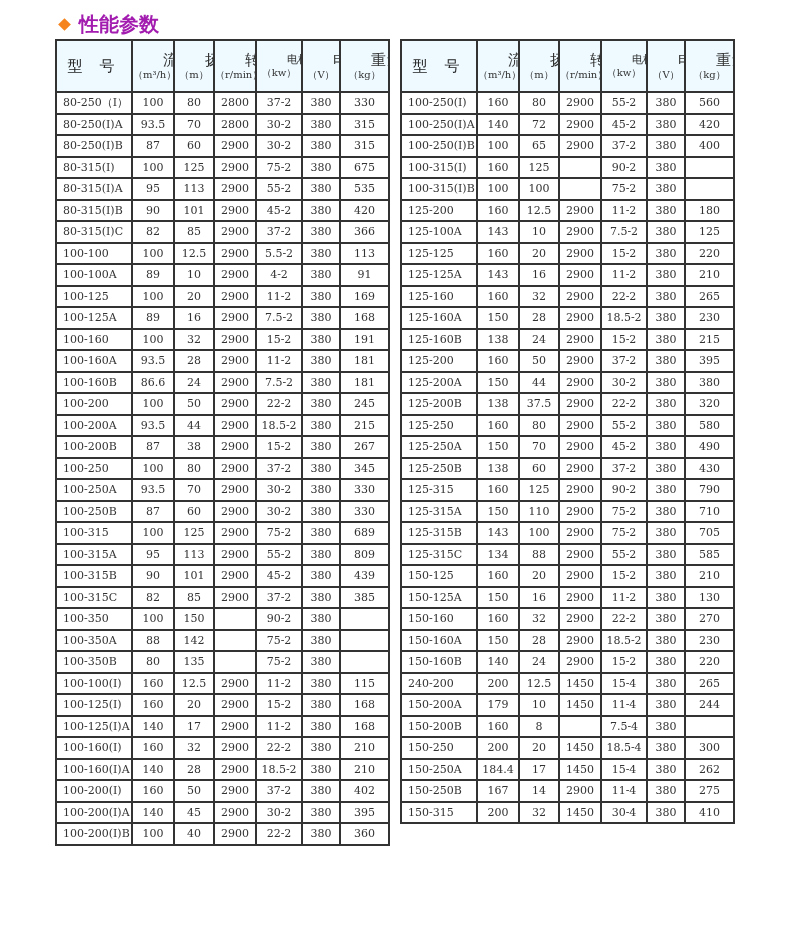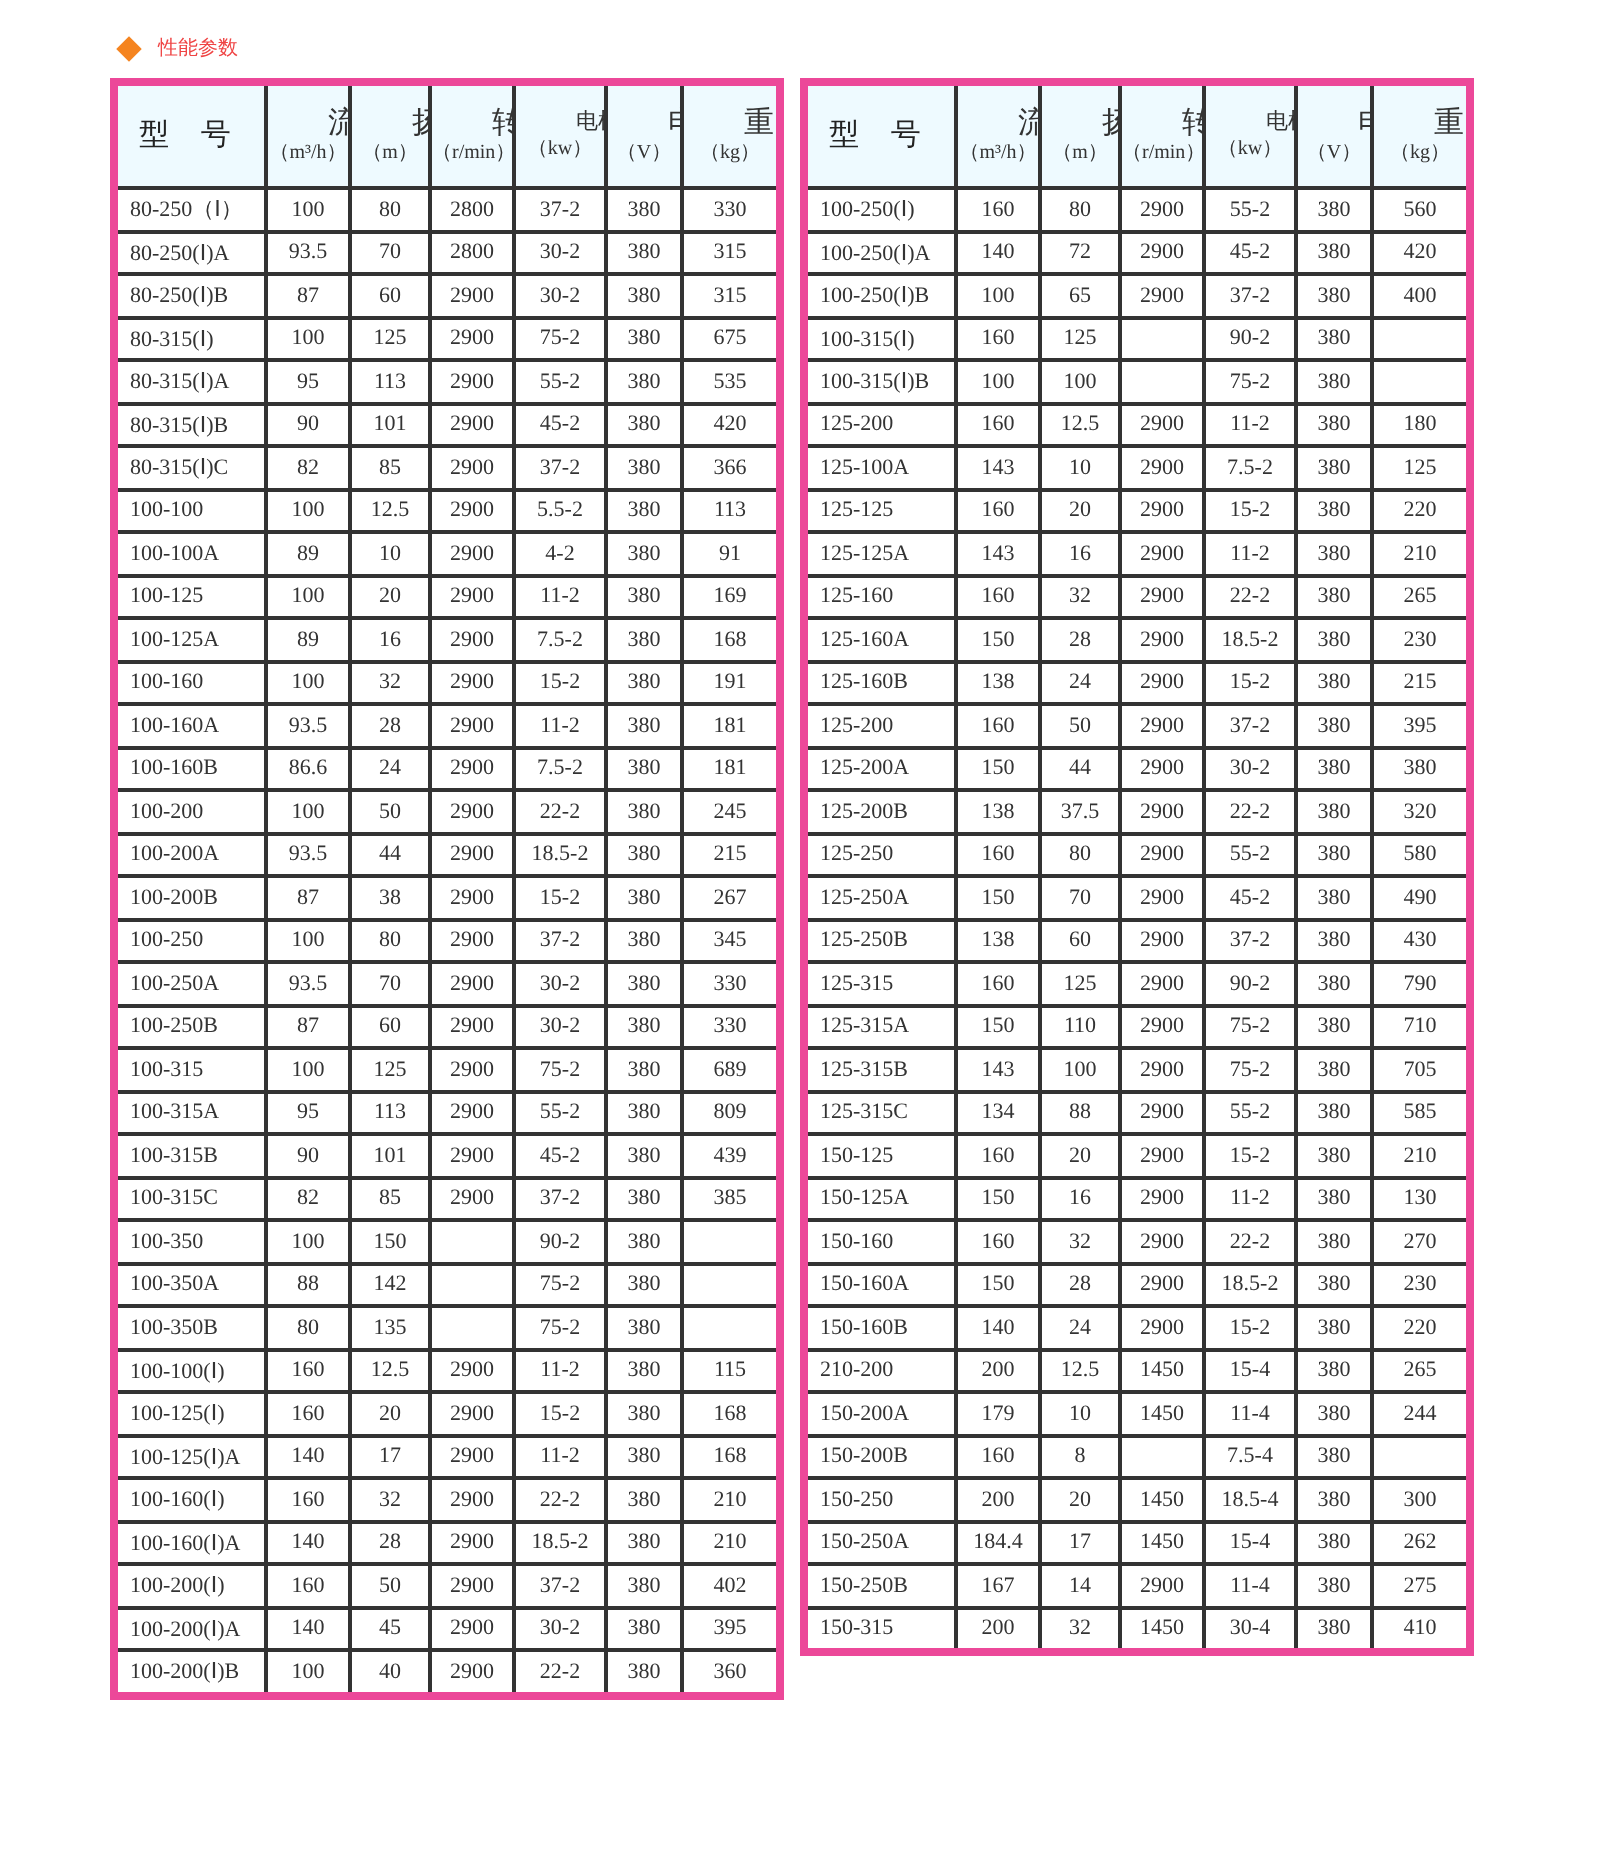--- a/index.html
+++ b/index.html
@@ -16,41 +16,40 @@
       color: #222;
     }
     .section-title {
       position: absolute;
       left: 58px;
       top: 12px;
       height: 24px;
       display: flex;
       align-items: center;
       font-family: "DejaVu Sans", "Liberation Sans", sans-serif;
-      font-weight: normal;
-      font-size: 10px;
-      color: #ef4444;
+      font-weight: bold;
+      font-size: 20px;
+      color: #a21caf;
     }
     .diamond {
       display: inline-block;
       width: 9px;
       height: 9px;
       background: #f5841f;
       transform: rotate(45deg);
       margin-right: 10px;
       margin-left: 2px;
     }
     .spec-table {
       position: absolute;
       top: 39px;
       border-collapse: collapse;
-      border: 4px solid #ec4899;
+      border: 2px solid #ec4899;
       font-size: 11px;
       table-layout: fixed;
-      font-family: Liberation Serif, serif;
     }
     .spec-table.left { left: 55px; width: 333px; }
     .spec-table.right { left: 400px; width: 333px; }
     .spec-table th, .spec-table td {
       border: 2px solid #333;
       padding: 0;
       text-align: center;
       vertical-align: middle;
       white-space: nowrap;
       overflow: hidden;
@@ -741,21 +740,21 @@
       <tr>
         <td class="model">150-160B</td>
         <td>140</td>
         <td>24</td>
         <td>2900</td>
         <td>15-2</td>
         <td>380</td>
         <td>220</td>
       </tr>
       <tr>
-        <td class="model">210-200</td>
+        <td class="model">240-200</td>
         <td>200</td>
         <td>12.5</td>
         <td>1450</td>
         <td>15-4</td>
         <td>380</td>
         <td>265</td>
       </tr>
       <tr>
         <td class="model">150-200A</td>
         <td>179</td>

